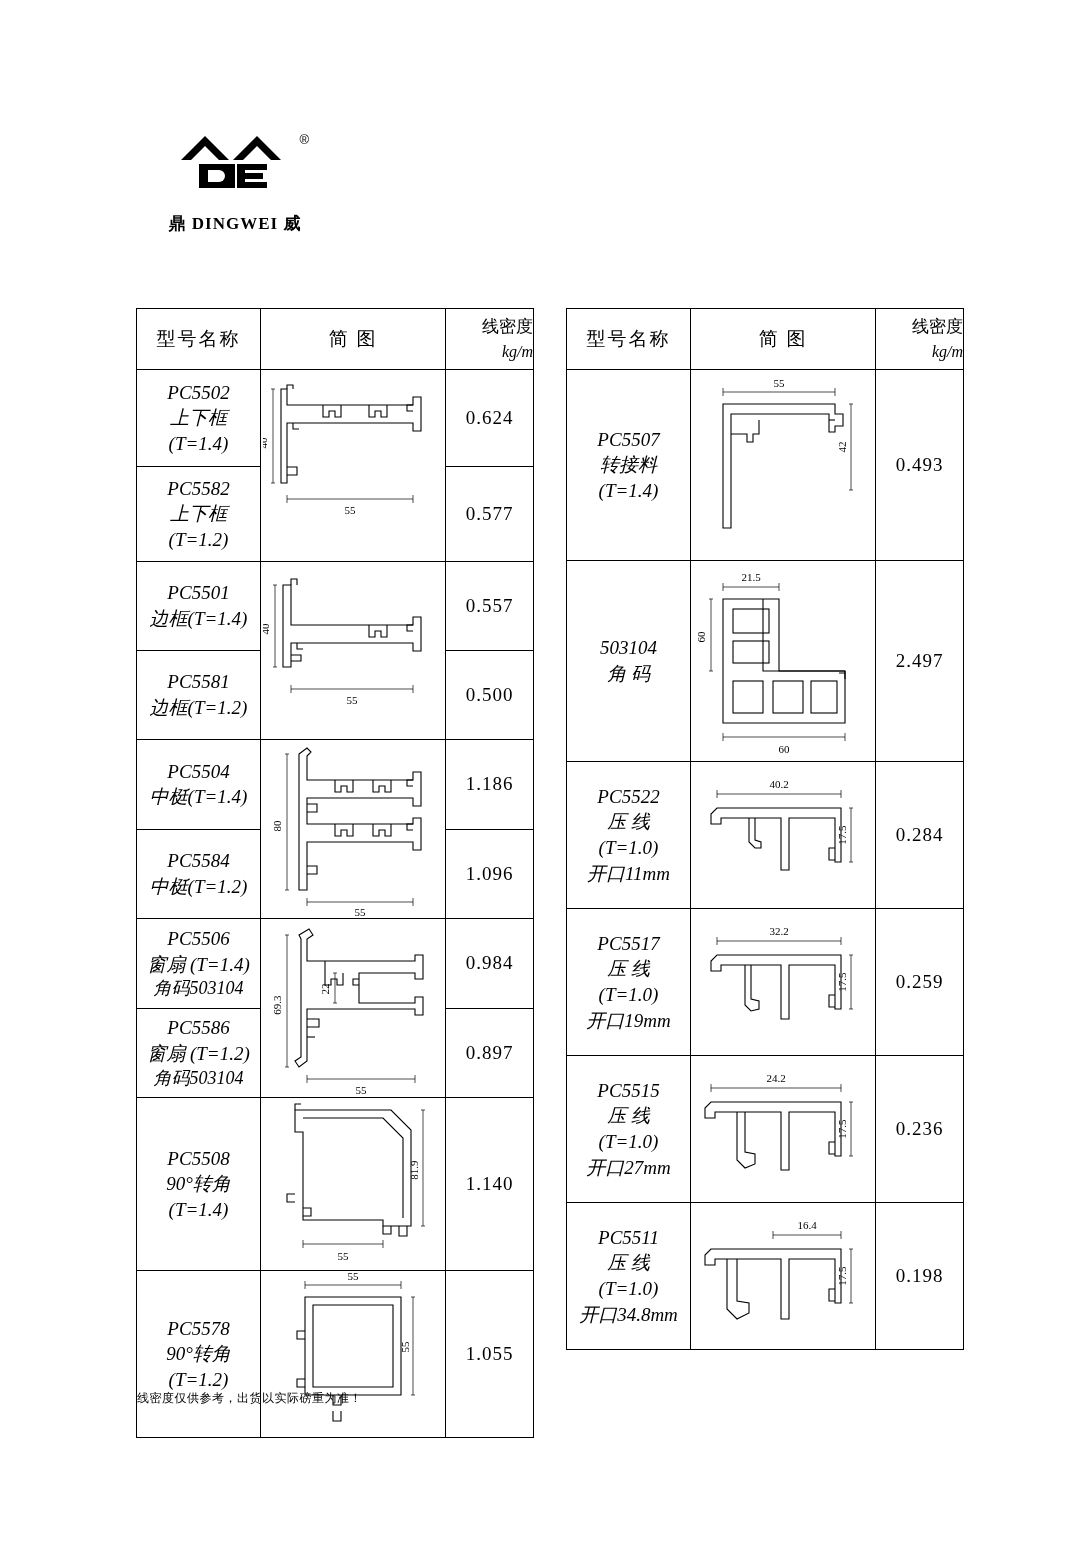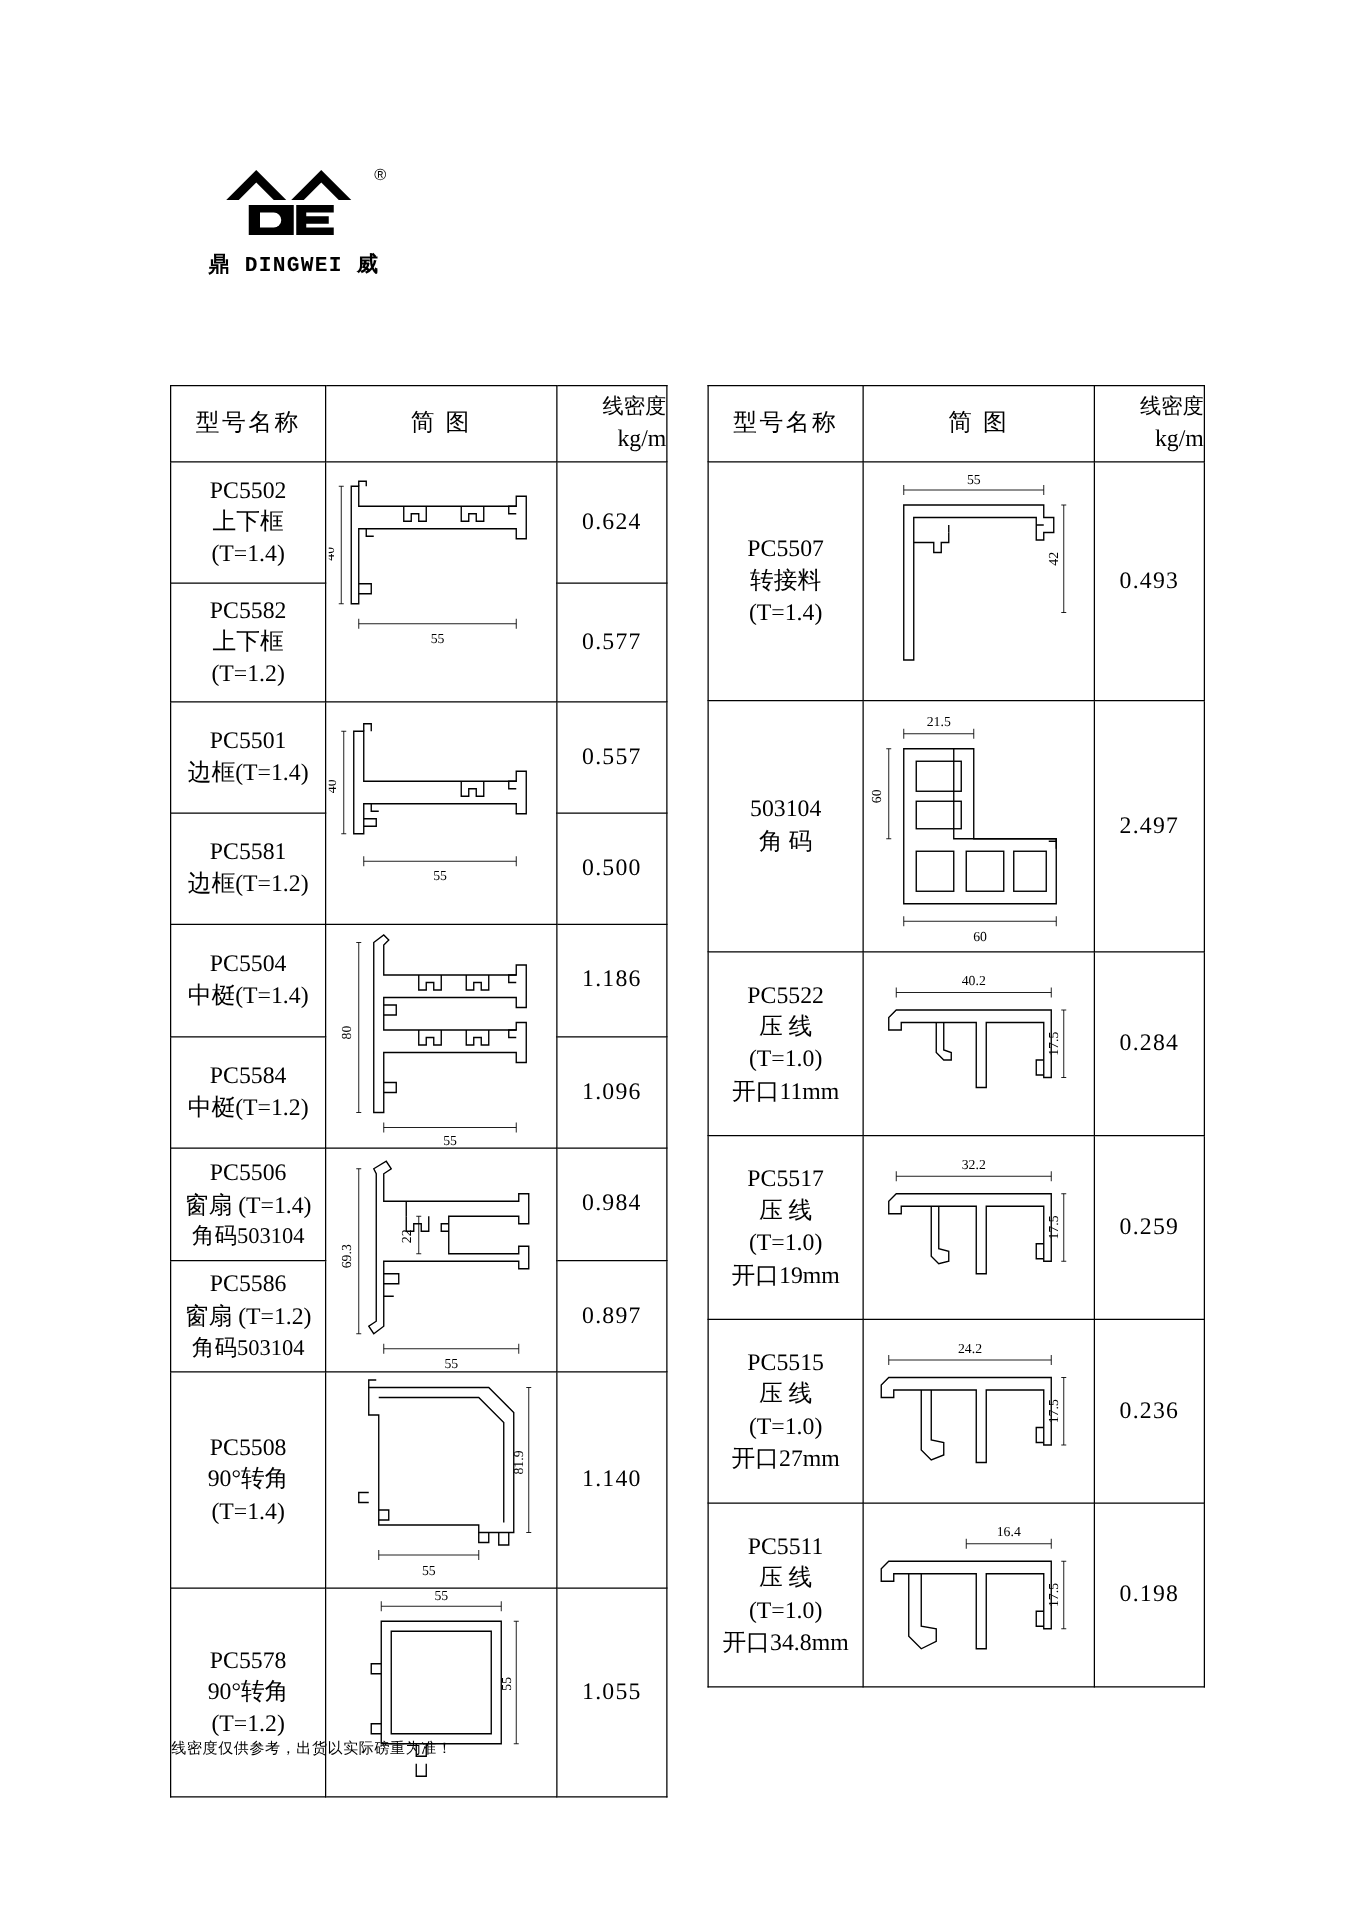--- a/index.html
+++ b/index.html
@@ -43,24 +43,24 @@
     margin: 0 auto;
   }
   .logo-reg {
     position: absolute;
     right: -14px;
     top: 2px;
     font-size: 13px;
     font-family: "Liberation Sans", sans-serif;
   }
   .logo-sub {
-    margin-top: 8px;
+    margin-top: 20px;
     font-size: 17px;
     letter-spacing: 1px;
-    font-family: Liberation Mono, monospace;
+    font-family: Liberation Serif, serif;
     font-weight: bold;
     white-space: nowrap;
   }
   .doc-title {
     position: absolute;
     left: 330px;
     top: 22px;
     width: 640px;
     text-align: center;
     font-family: "Liberation Sans", sans-serif;
@@ -103,24 +103,25 @@
     font-weight: normal;
     letter-spacing: 2px;
   }
   .hdr .dens-h {
     font-size: 17px;
     line-height: 1.5;
     letter-spacing: 0;
     text-align: right;
   }
   .hdr .dens-h .unit {
-    font-size: 19px;
+    font-size: 16px;
     display: block;
-  }
-  .name-cell { font-size: 19px; padding: 4px 2px; }
+    font-style: italic;
+  }
+  .name-cell { font-size: 19px; padding: 4px 2px; font-style: italic; }
   .name-cell .sm { font-size: 18px; display: block; line-height: 1.3;}
   .dens-cell { font-size: 20px; letter-spacing: 1px;}
   .fig-cell { padding: 0; }
   .fig-wrap {
     position: relative;
     width: 100%;
     height: 100%;
   }
   .fig-wrap svg { display: block; margin: 0 auto; }
 

